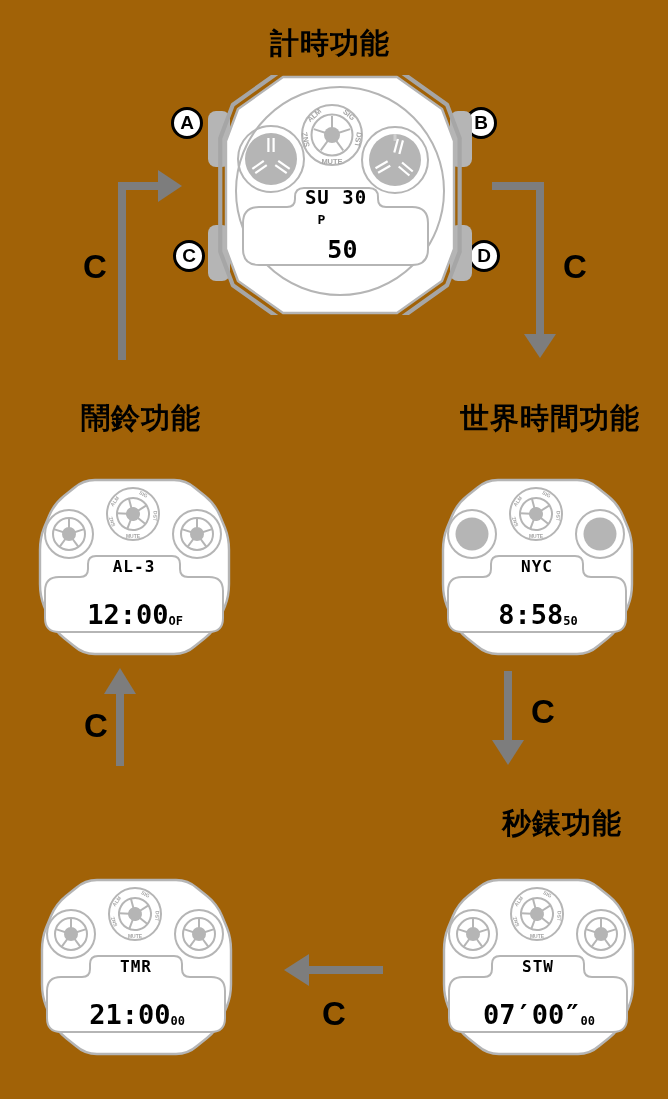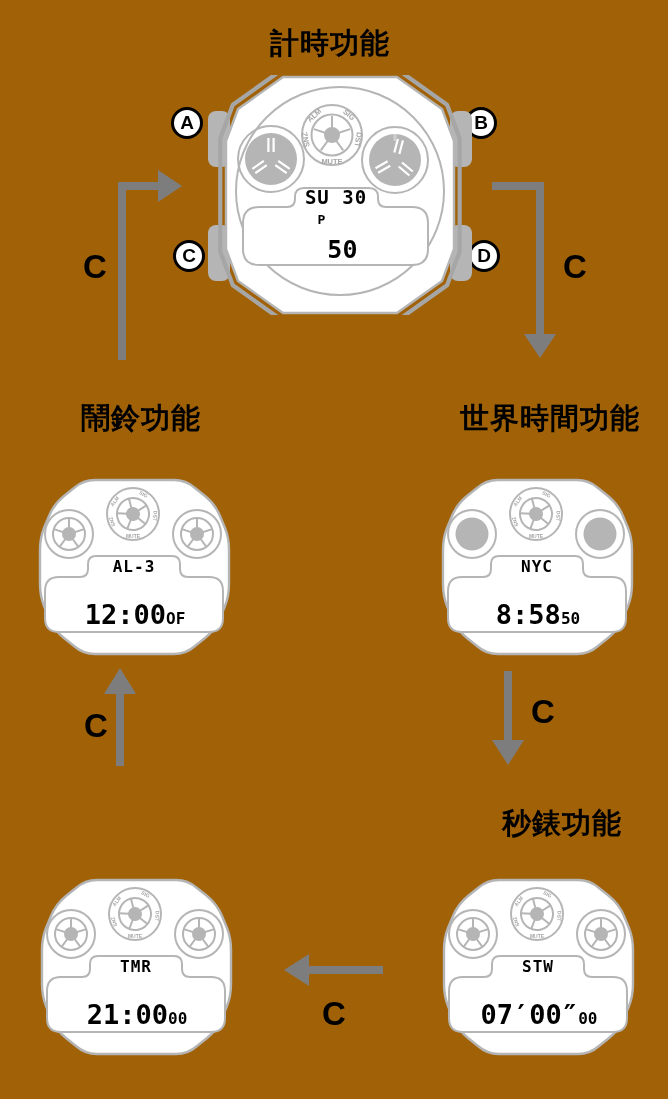--- a/index.html
+++ b/index.html
@@ -41,21 +41,21 @@
   
   .w-main .lcd-mode{left:98px;top:111px;width:86px;font-size:19px;}
   .w-main .lcd-row{left:50px;top:136px;width:185px;height:52px;}
   .w-main .lcd-pm{font-size:13px;margin:2px 2px 0 0;}
   .w-main .lcd-main{font-size:37px;}
   .w-main .lcd-small{font-size:25px;}
   
   .w-sm .lcd-mode{left:54px;top:85px;width:94px;font-size:16px;}
   .w-sm .lcd-row{left:13px;top:106px;width:178px;height:50px;}
   .w-sm .lcd-main{font-size:27px;}
-  .w-sm .lcd-small{font-size:16px;}
+  .w-sm .lcd-small{font-size:12px;}
 </style>
 </head>
 <body>
 
 <div class="canvas">
 
   <svg width="0" height="0" style="position:absolute" aria-hidden="true">
     <defs>
       <g id="spoke-wheel">
         <circle class="ln" cx="0" cy="0" r="16"></circle>

